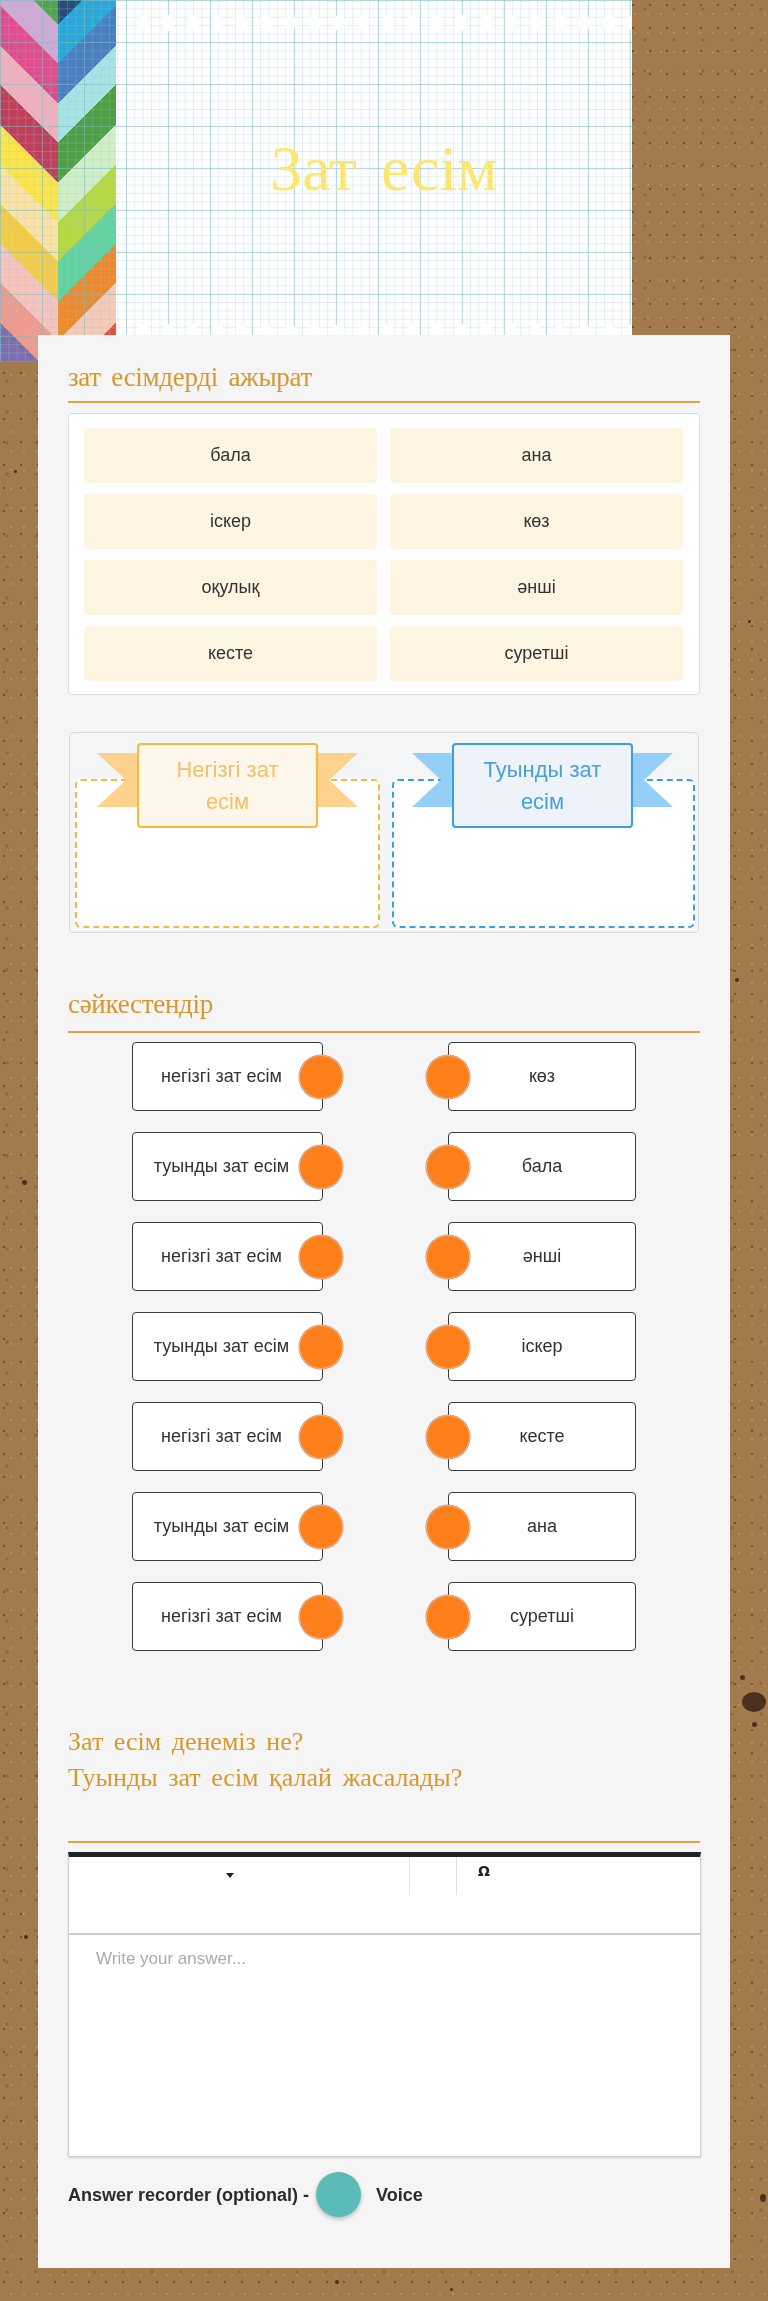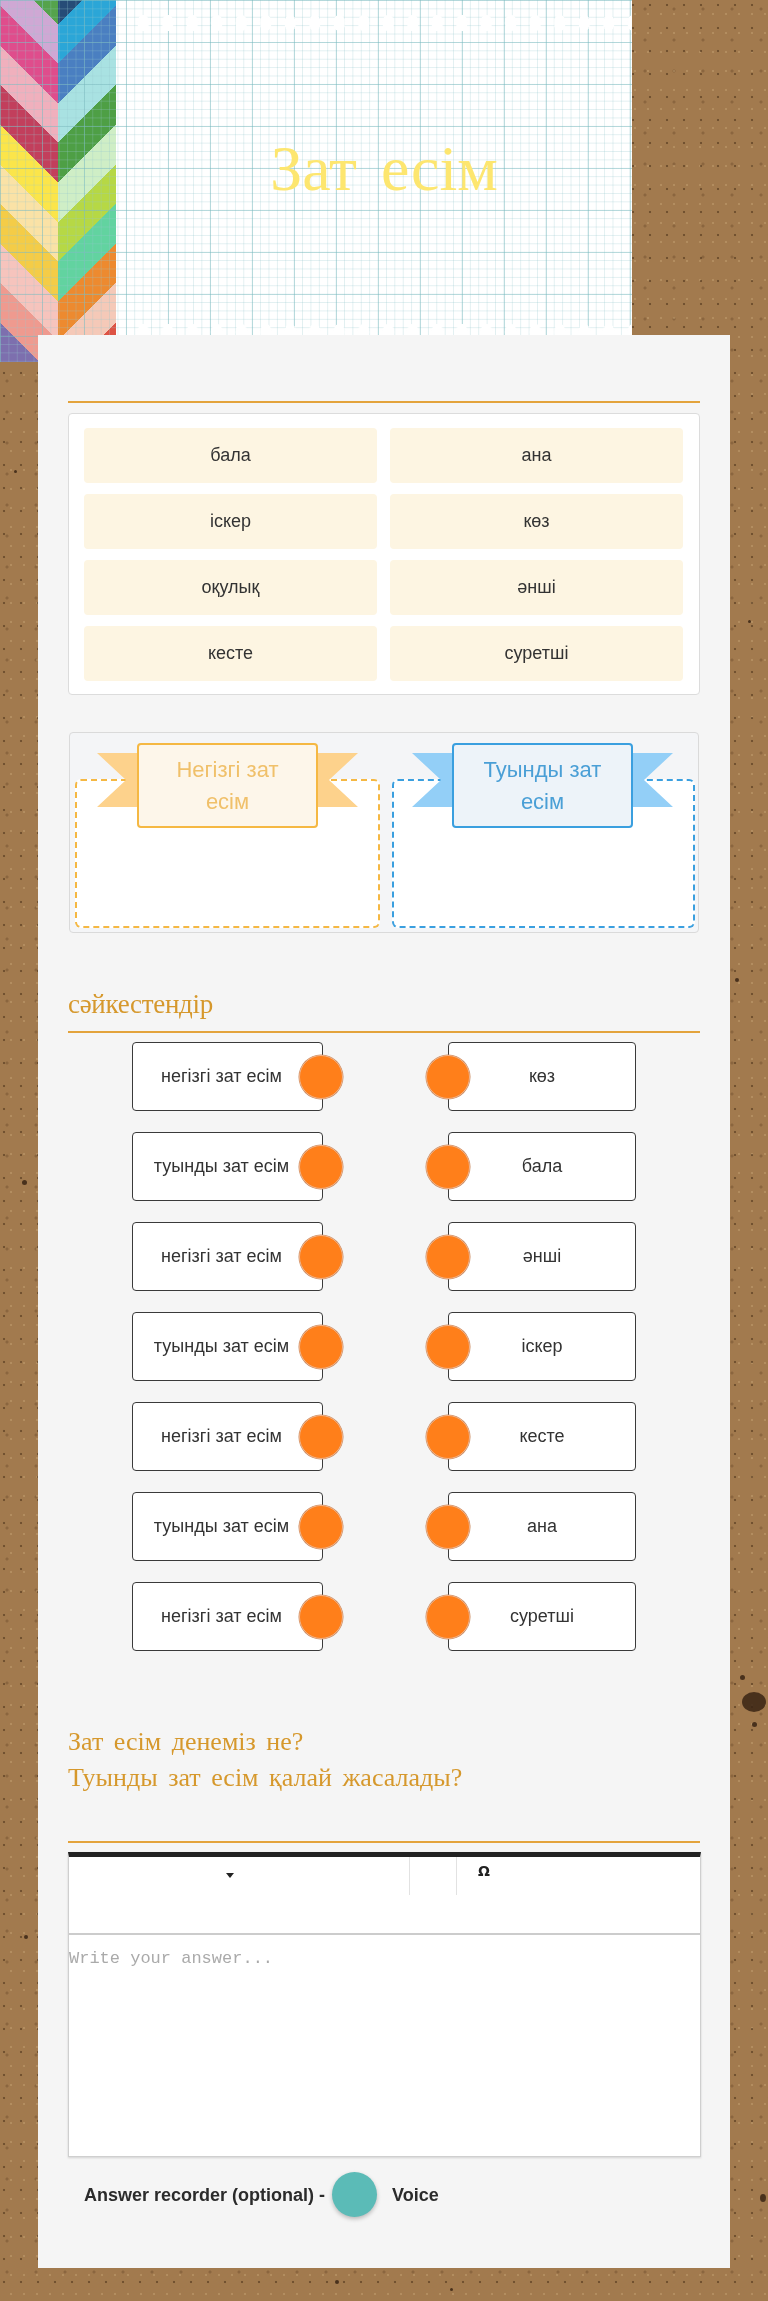--- a/index.html
+++ b/index.html
@@ -109,25 +109,25 @@
   .editor { position:absolute; left:30px; top:1517px; width:631px; height:299px; background:#fff;
     border:1px solid #cfcfcf; border-top:5px solid #222; box-shadow:0 1px 2px rgba(0,0,0,.15); }
   .toolbar { position:absolute; left:0; top:0; width:100%; height:76px; border-bottom:2px solid #cccccc; }
   .caret { position:absolute; left:157px; top:16px; width:0; height:0;
     border-left:4px solid transparent; border-right:4px solid transparent; border-top:5px solid #222; }
   .dropdown-hit { position:absolute; left:0; top:0; width:340px; height:38px; }
   .tsep { position:absolute; top:0; width:1px; height:38px; background:#e2e2e2; }
   .omega { position:absolute; left:404px; top:2px; width:22px; height:24px; font-family:"DejaVu Sans", sans-serif;
     font-size:14px; font-weight:bold; color:#222; text-align:center; line-height:24px; }
   .answer { position:absolute; left:0; top:78px; width:100%; height:216px; border:none; outline:none; resize:none;
-    padding:14px 0; box-sizing:border-box; font-family:Liberation Mono, monospace; font-size:17px; color:#333; background:transparent; }
+    padding:14px 27px; box-sizing:border-box; font-family:Liberation Sans, sans-serif; font-size:17px; color:#333; background:transparent; }
   .answer::placeholder { color:#aaaaaa; }
 
   
-  .recorder { position:absolute; left:46px; top:1844px; height:32px; display:flex; align-items:center;
+  .recorder { position:absolute; left:30px; top:1844px; height:32px; display:flex; align-items:center;
     font-family:"Liberation Sans", sans-serif; font-weight:bold; color:#2b2b2b; white-space:nowrap; }
   .rec-label { font-size:18px; }
   .rec-opt { font-size:18px; margin-left:5px; }
   .rec-dash { font-size:18px; margin-left:5px; }
   .rec-btn { position:absolute; left:248px; top:-7px; width:45px; height:45px; border-radius:50%;
     background:#5bbbb7; box-shadow:0 2px 4px rgba(0,0,0,.25); cursor:pointer; }
   .rec-voice { position:absolute; left:308px; top:0; font-size:18px; line-height:32px; }
 </style>
 </head>
 <body>
@@ -153,20 +153,21 @@
     <div class="stripe s-r1"></div>
     <div class="stripe s-r2"></div>
     <div class="grid-overlay"></div>
     <div class="holes top"></div>
     <div class="holes bottom"></div>
     <h1 class="title">Зат есім</h1>
   </div>
 
   <div class="card">
 
+    <h2 class="heading" style="top:27px;">зат есімдерді ажырат</h2>
     <div class="divider" style="top:66px;"></div>
 
     <div class="wordbank">
       <div class="word" style="left:15px;top:14px;">бала</div>
       <div class="word" style="left:321px;top:14px;">ана</div>
       <div class="word" style="left:15px;top:80px;">іскер</div>
       <div class="word" style="left:321px;top:80px;">көз</div>
       <div class="word" style="left:15px;top:146px;text-align:right;">оқулық</div>
       <div class="word" style="left:321px;top:146px;">әнші</div>
       <div class="word" style="left:15px;top:212px;">кесте</div>

